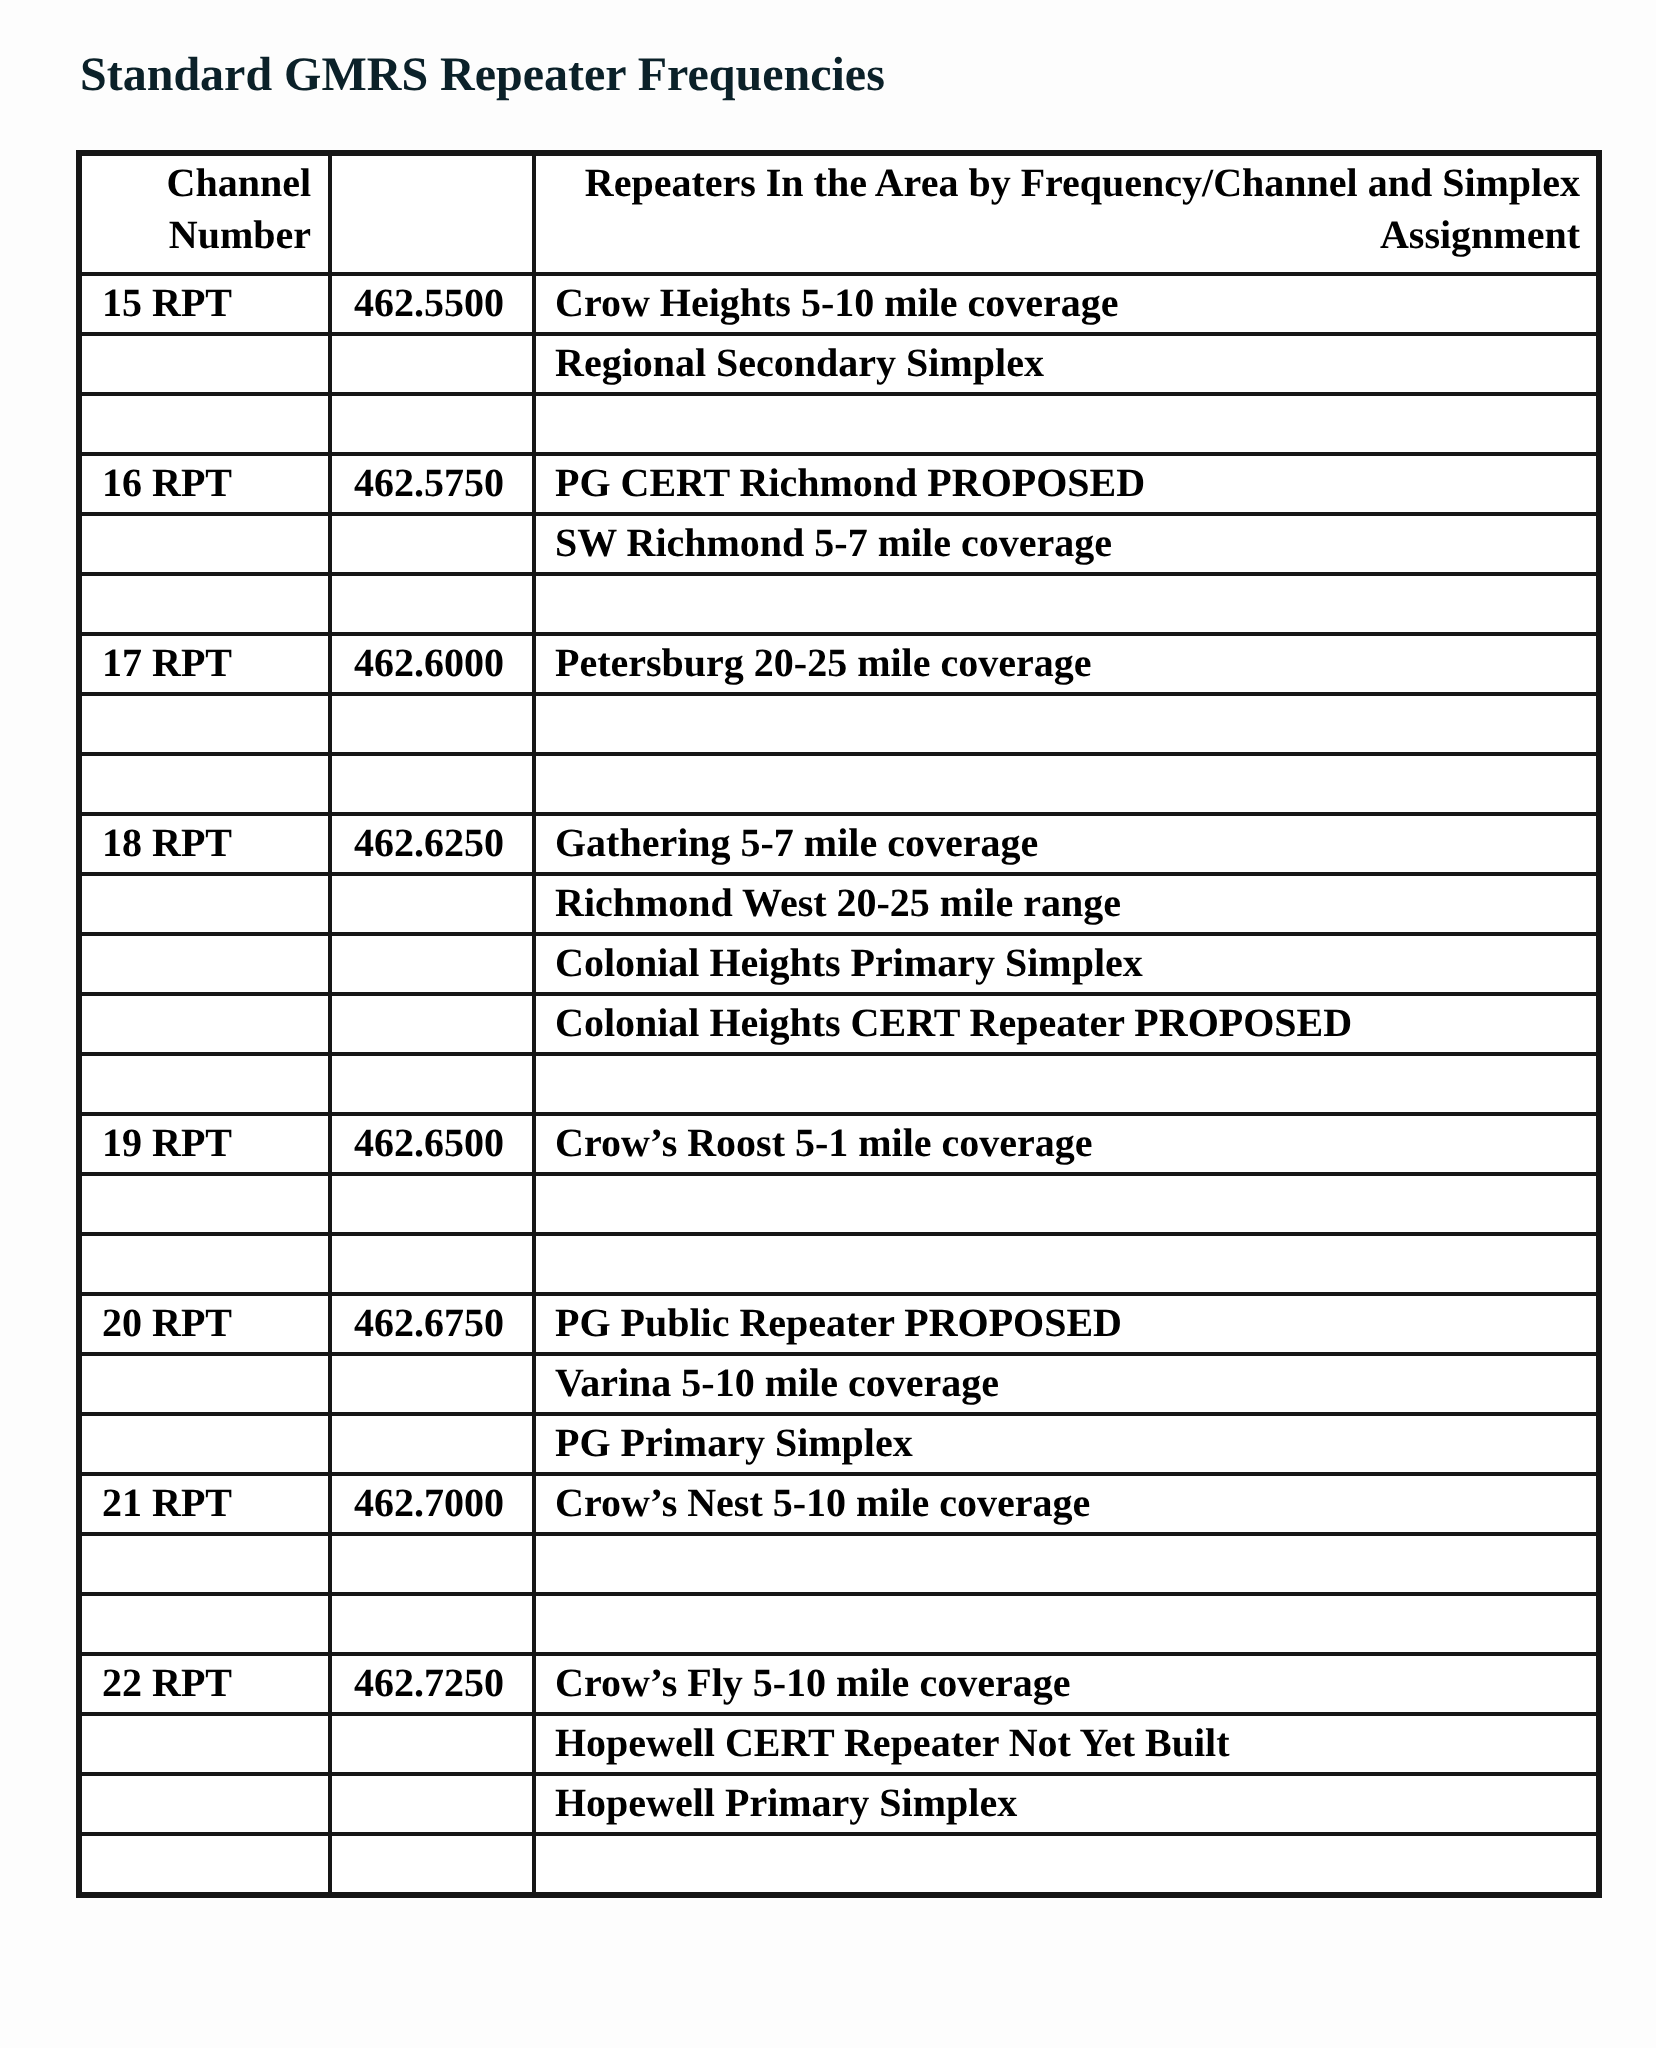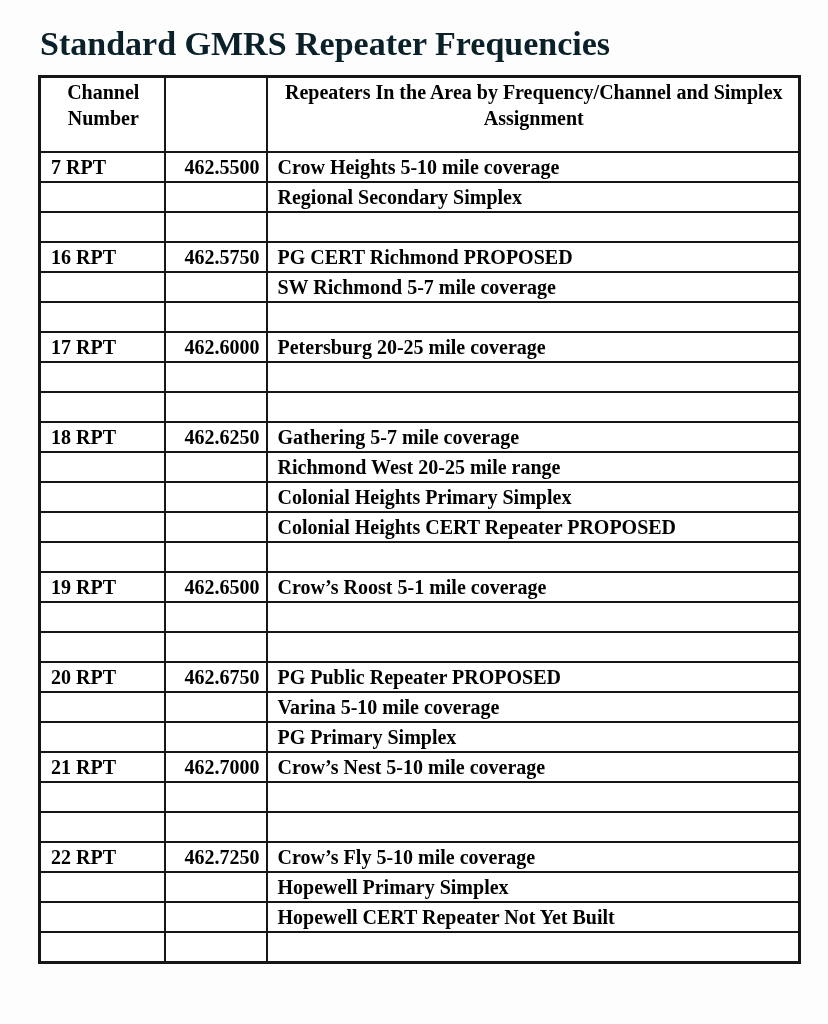--- a/index.html
+++ b/index.html
@@ -13,21 +13,21 @@
     width: 828px;
     height: 1024px;
     background: #fdfdfd;
     overflow: hidden;
   }
   .doc-title {
     position: absolute;
     left: 40px;
     top: 25px;
     margin: 0;
-    font-size: 34px;
+    font-size: 24px;
     font-weight: bold;
     color: #0b2129;
     letter-spacing: 0px;
     white-space: nowrap;
   }
   table.freq-table {
     position: absolute;
     left: 38px;
     top: 75px;
     width: 760px;
@@ -43,33 +43,33 @@
     color: #000000;
     overflow: hidden;
     white-space: nowrap;
   }
   col.col-channel { width: 125px; }
   col.col-freq    { width: 102px; }
   col.col-desc    { width: 533px; }
   tr.header-row th {
     height: 56px;
     vertical-align: top;
-    text-align: center;
-    padding: 2px 8px 15px 10px;
+    text-align: right;
+    padding: 2px 8px 0 10px;
     line-height: 1.28;
     white-space: normal;
   }
   tr.data-row td {
     height: 28px;
     vertical-align: middle;
     padding: 0 4px 0 10px;
     line-height: 1;
   }
   tr.data-row td.freq-cell {
-    text-align: right;
+    text-align: center;
     padding: 0 6px 0 4px;
   }
 </style>
 </head>
 <body>
 
 <div class="page">
 
   <h1 class="doc-title">Standard GMRS Repeater Frequencies</h1>
 
@@ -82,21 +82,21 @@
     <thead>
       <tr class="header-row">
         <th>Channel Number</th>
         <th></th>
         <th>Repeaters In the Area by Frequency/Channel and Simplex Assignment</th>
       </tr>
     </thead>
     <tbody>
 
     <tr class="data-row">
-      <td class="channel-cell">7 RPT</td>
+      <td class="channel-cell">15 RPT</td>
       <td class="freq-cell">462.5500</td>
       <td class="desc-cell">Crow Heights 5-10 mile coverage</td>
     </tr>
 
     <tr class="data-row">
       <td class="channel-cell"></td>
       <td class="freq-cell"></td>
       <td class="desc-cell">Regional Secondary Simplex</td>
     </tr>
 
@@ -228,27 +228,27 @@
 
     <tr class="data-row">
       <td class="channel-cell">22 RPT</td>
       <td class="freq-cell">462.7250</td>
       <td class="desc-cell">Crow’s Fly 5-10 mile coverage</td>
     </tr>
 
     <tr class="data-row">
       <td class="channel-cell"></td>
       <td class="freq-cell"></td>
+      <td class="desc-cell">Hopewell CERT Repeater Not Yet Built</td>
+    </tr>
+
+    <tr class="data-row">
+      <td class="channel-cell"></td>
+      <td class="freq-cell"></td>
       <td class="desc-cell">Hopewell Primary Simplex</td>
-    </tr>
-
-    <tr class="data-row">
-      <td class="channel-cell"></td>
-      <td class="freq-cell"></td>
-      <td class="desc-cell">Hopewell CERT Repeater Not Yet Built</td>
     </tr>
 
     <tr class="data-row">
       <td class="channel-cell"></td>
       <td class="freq-cell"></td>
       <td class="desc-cell"></td>
     </tr>
 
   </tbody>
   </table>

